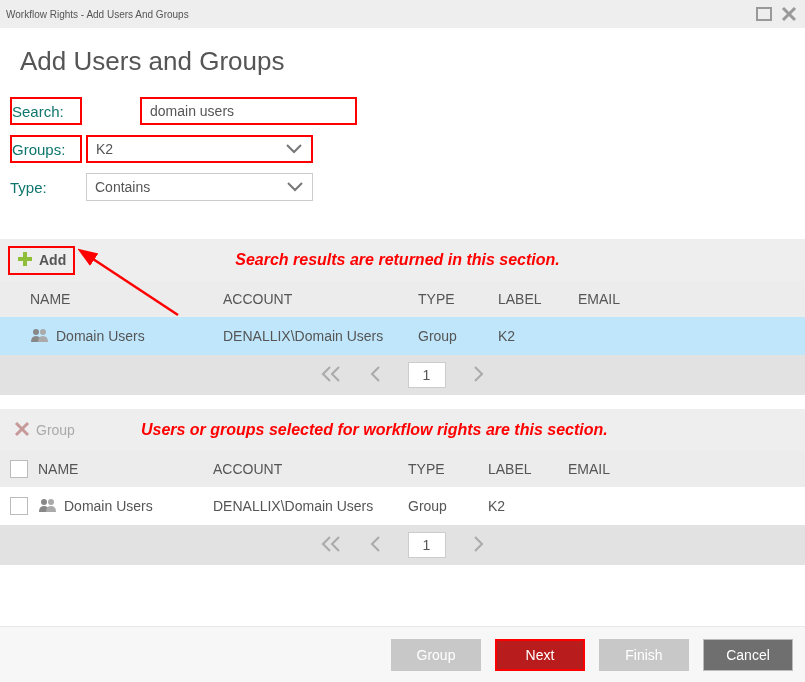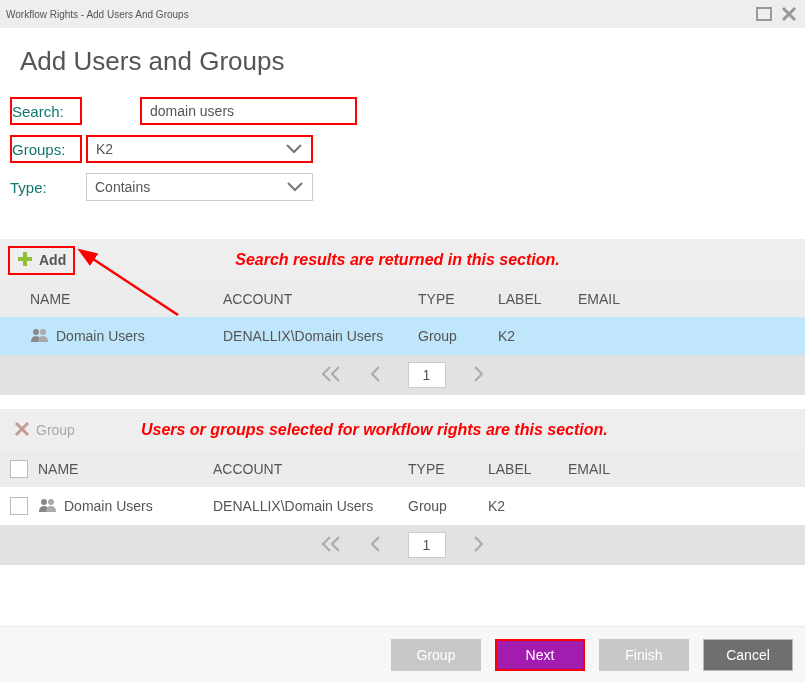--- a/index.html
+++ b/index.html
@@ -178,21 +178,21 @@
     border-top:1px solid #e9e9e9;
   }
   .btn {
     width:90px; height:32px;
     display:flex; align-items:center; justify-content:center;
     font-size:14px; cursor:pointer;
     border:1px solid #bbb;
     color:#fff;
   }
   .btn-disabled { background:#c8c8c8; color:#fff; border-color:#c8c8c8; }
-  .btn-primary { background:#a21caf; }
+  .btn-primary { background:#b91c1c; }
   .btn-secondary { background:#6f6f70; }
   
   .arrow-svg {
     position:absolute;
     pointer-events:none;
   }
   .with-check .col-name { width:175px; }
 </style>
 </head>
 <body>

